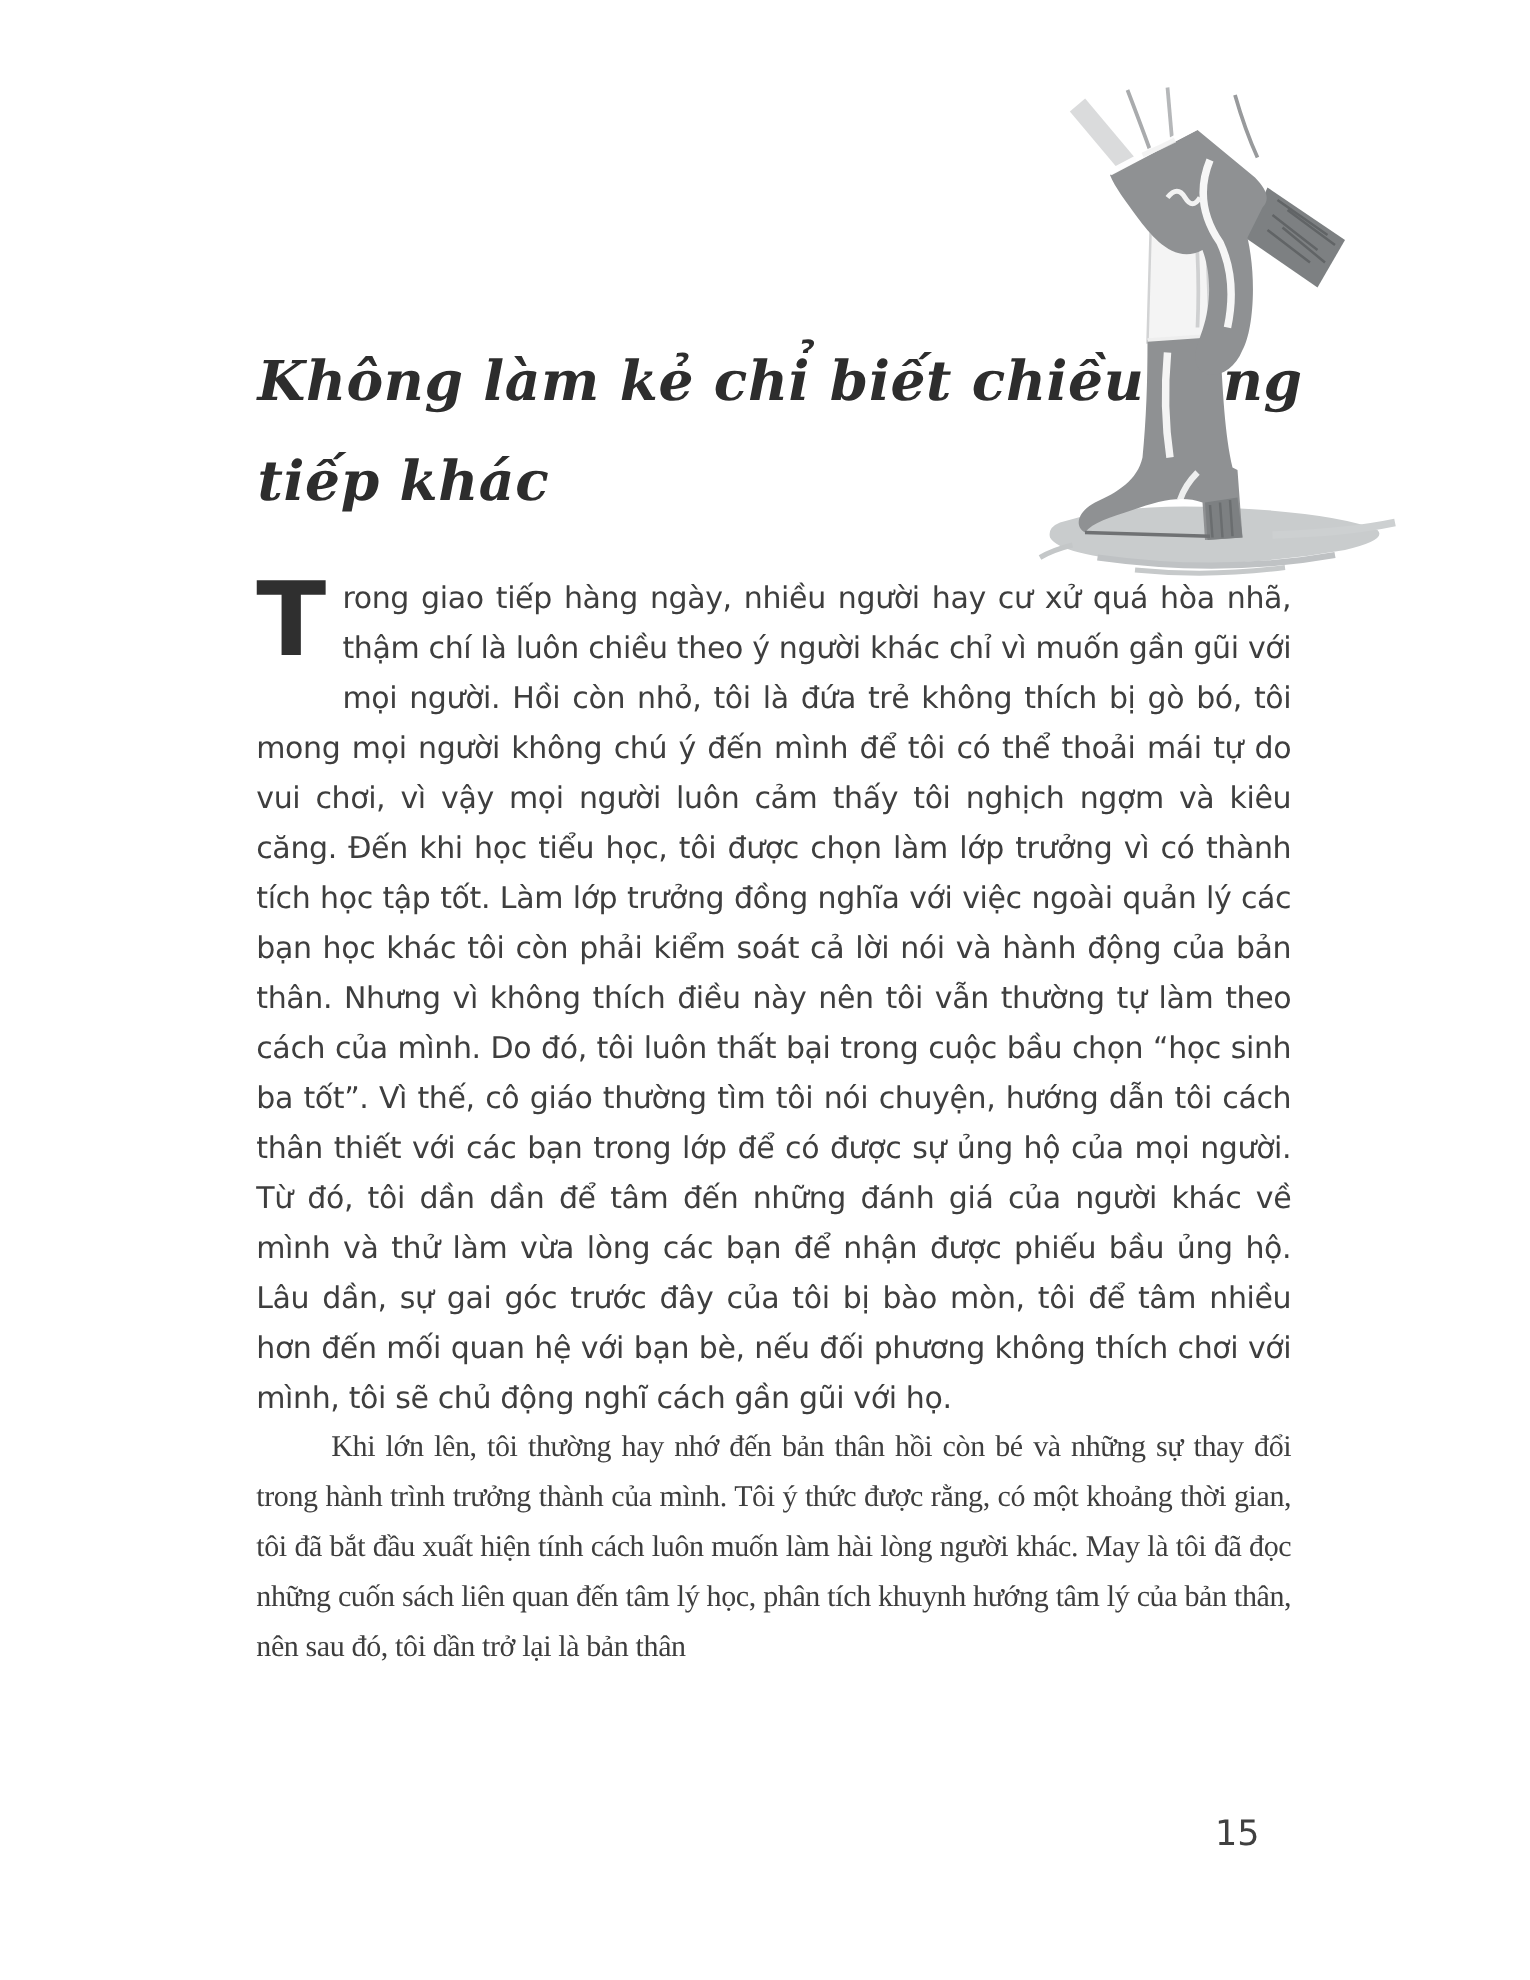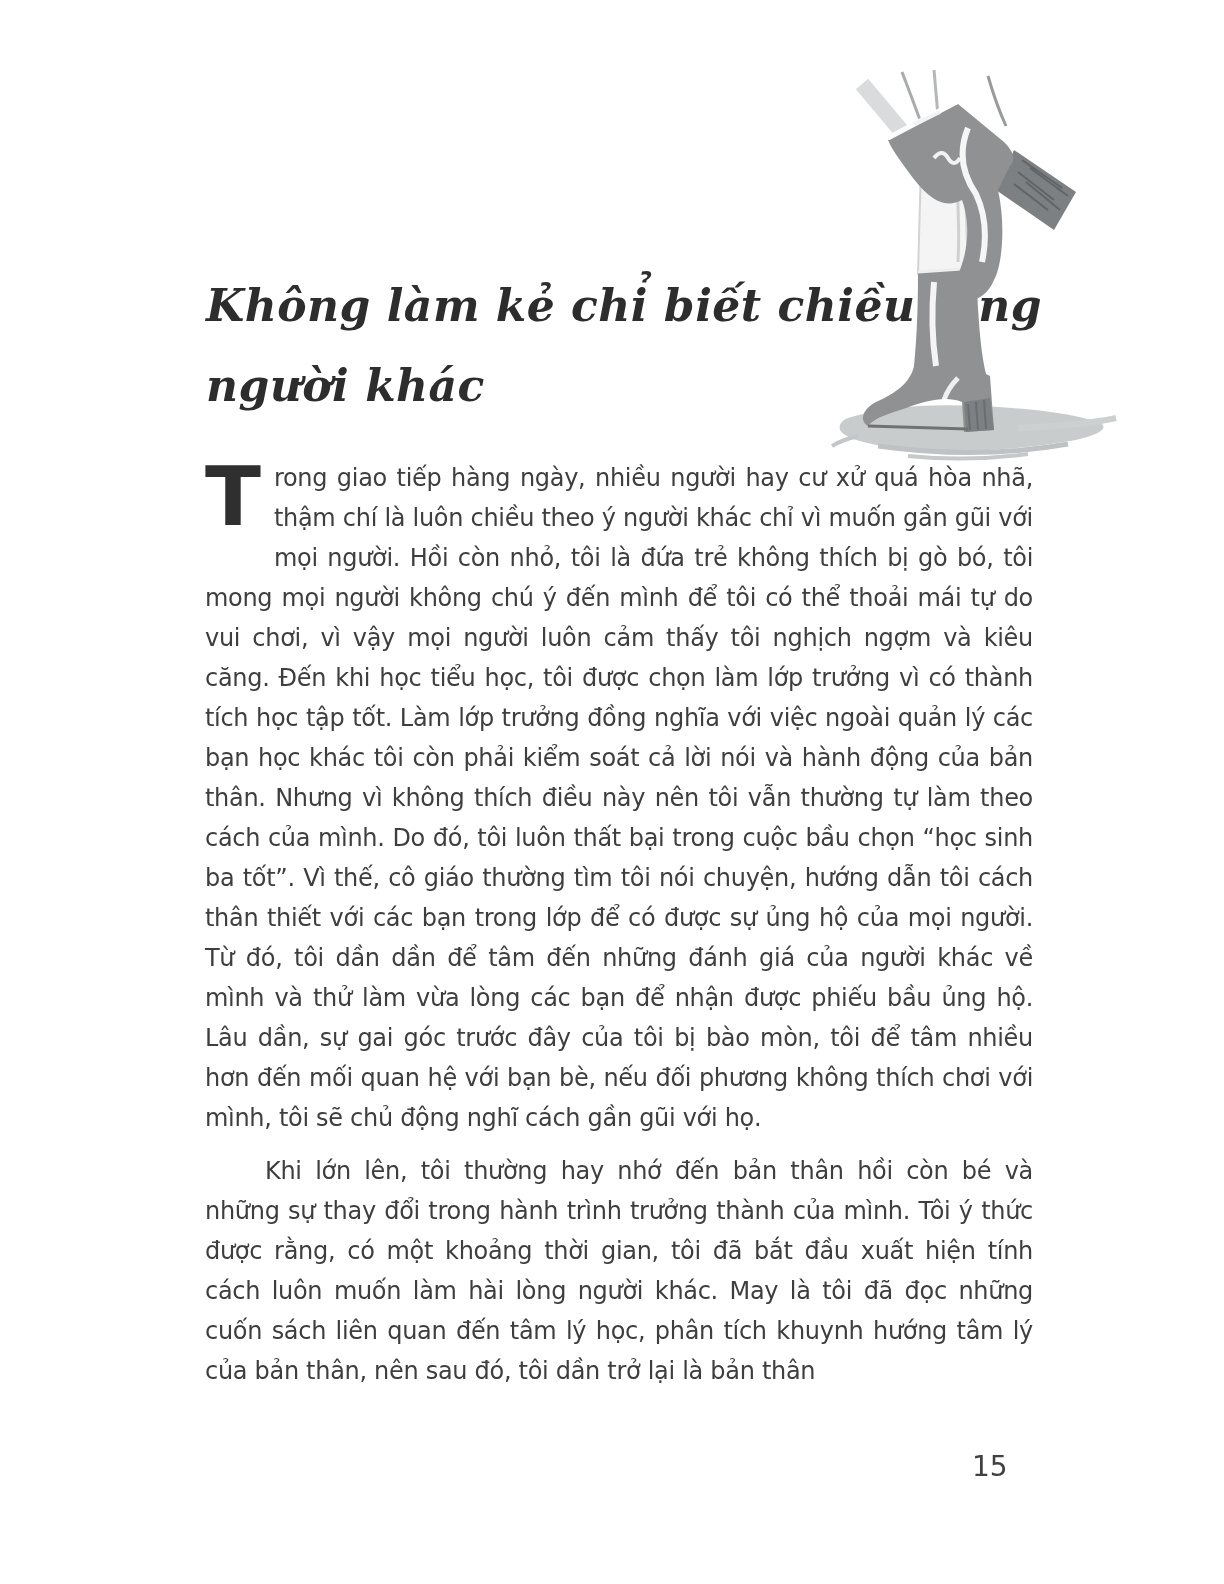--- a/index.html
+++ b/index.html
@@ -31,21 +31,21 @@
   .illustration svg { width: 100%; height: 100%; display: block; }
 
   
   .body-text {
     position: absolute; left: 205px; top: 458px; width: 828px;
     color: #3e3e3e;
     font-size: 24px; line-height: 40px; letter-spacing: -0.3px;
     text-align: justify;
   }
   .para { margin: 0; }
-  .para-2 { margin-top: 13px; text-indent: 60px; }
+  .para-2 { text-indent: 60px; font-family: Liberation Serif, serif; }
   .dropcap {
     float: left;
     font-size: 82px; line-height: 68px; height: 78px;
     margin: 5px 13px 0 0;
     font-weight: bold;
     color: #2f2f2f;
     letter-spacing: 0;
   }
 
   .page-number {
@@ -53,21 +53,21 @@
     font-size: 28px; color: #404040; letter-spacing: 0;
   }
 </style>
 </head>
 <body>
 
 <div class="page">
 
   <h1 class="title">
     <span class="title-line">Không làm kẻ chỉ biết chiều lòng</span>
-    <span class="title-line">người khác</span>
+    <span class="title-line">tiếp khác</span>
   </h1>
 
   <div class="illustration">
     <svg viewBox="0 0 310 405" xmlns="http://www.w3.org/2000/svg">
 
       <g>
         <path d="M30 352 Q80 336 160 340 Q250 344 284 358 Q292 366 258 374 Q180 388 100 384 Q30 378 22 364 Q20 356 30 352 Z" fill="#c9cccd"></path>
         <path d="M60 380 Q160 394 250 378" stroke="#bfc2c4" stroke-width="5" fill="none"></path>
         <path d="M200 362 Q260 360 298 352" stroke="#cdd0d1" stroke-width="6" fill="none"></path>
         <path d="M40 370 Q24 374 14 380" stroke="#c4c7c8" stroke-width="4" fill="none"></path>

